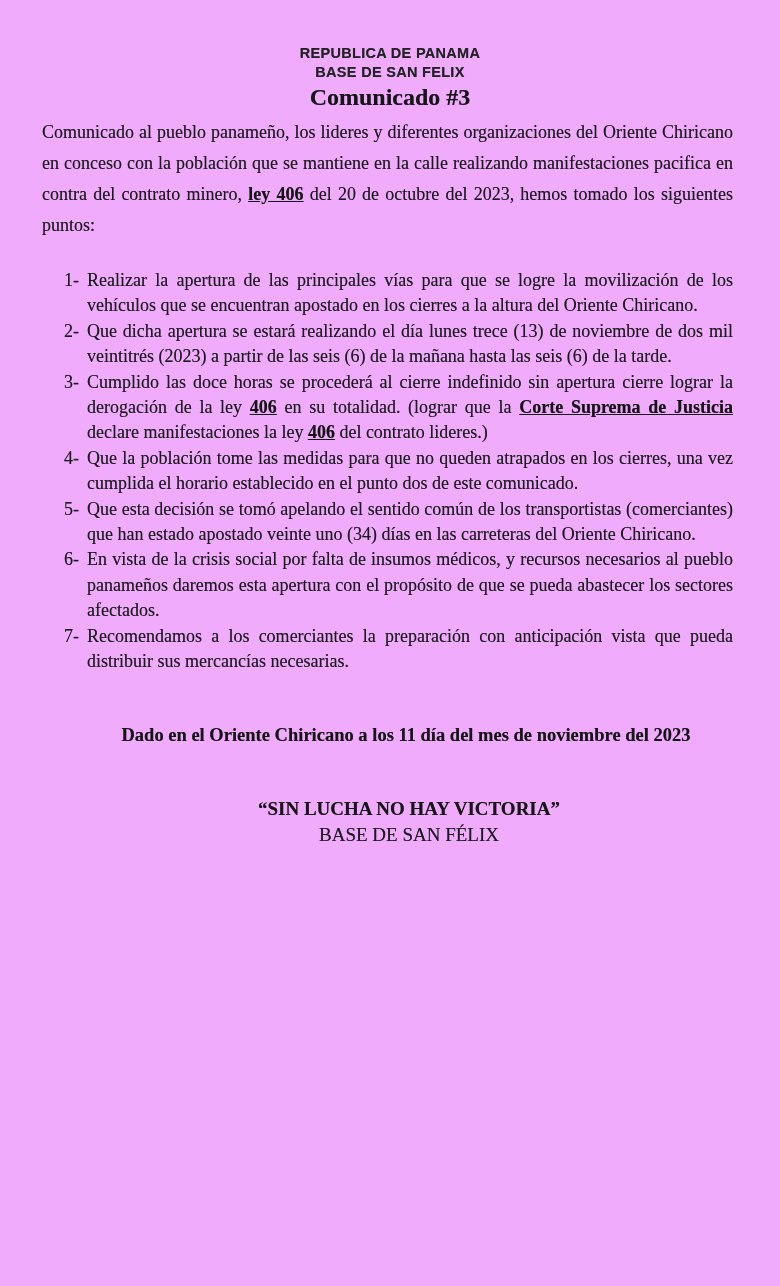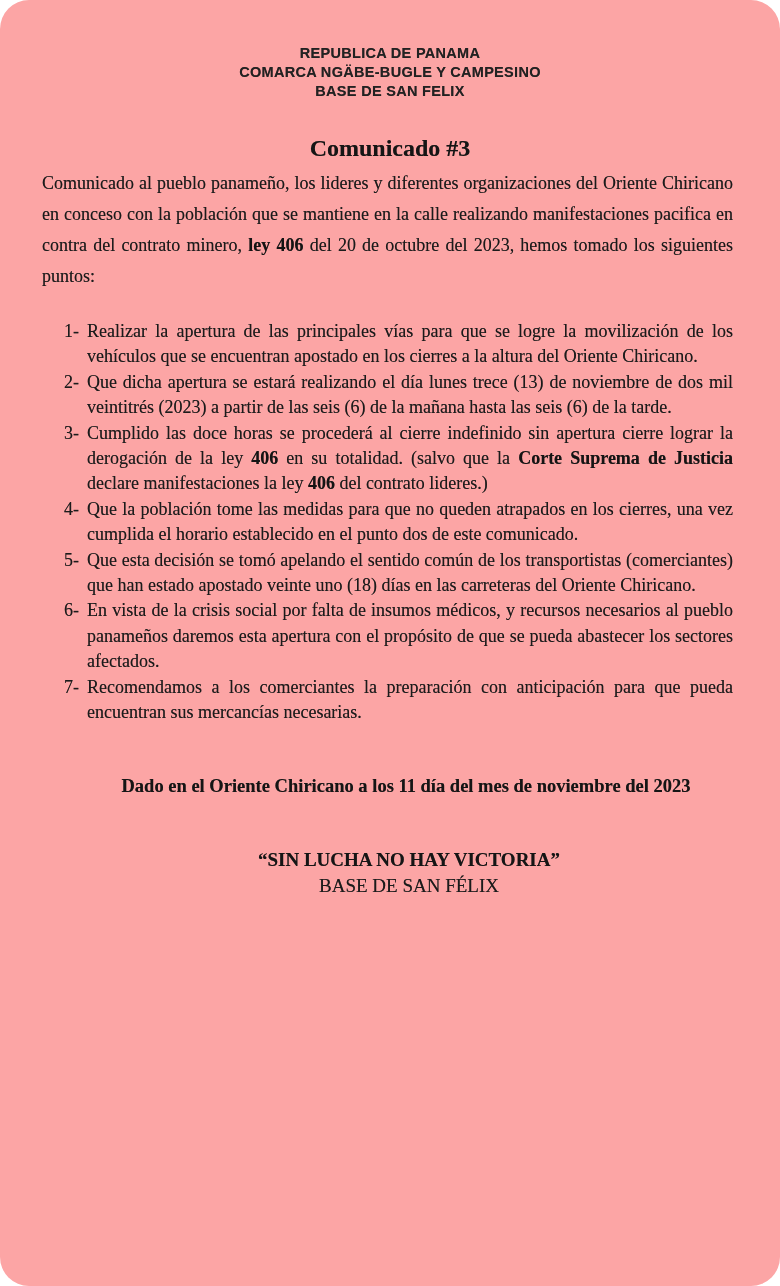--- a/index.html
+++ b/index.html
@@ -1,38 +1,36 @@
 <!DOCTYPE html>
 <html><head>
 <meta charset="utf-8">
 <style>
   html, body { margin: 0; padding: 0; background: #ffffff; }
   .page {
     position: relative;
     width: 780px;
     height: 1286px;
-    background: #fca5a5;
+    background: #f0abfc;
     font-family: "Liberation Serif", serif;
     color: #1b1b1b;
     overflow: hidden;
     text-shadow: 0 0 0.4px rgba(30,30,30,0.55);
-    border-radius: 29px;
   }
   .doc-header {
     padding-top: 44px;
     text-align: center;
     font-family: "Liberation Sans", sans-serif;
     font-weight: bold;
     font-size: 14.5px;
     line-height: 19px;
     letter-spacing: 0.3px;
     color: #222222;
   }
   .doc-title {
-    margin-top: 32px;
     text-align: center;
     font-size: 24px;
     font-weight: bold;
     line-height: 30px;
     color: #151515;
   }
   .intro {
     margin: 5px 47px 0 42px;
     text-align: justify;
     font-size: 18px;
@@ -67,65 +65,64 @@
   .closing {
     margin-top: 48px;
     position: relative;
     left: 19px;
     text-align: center;
     font-size: 19px;
     line-height: 26px;
   }
   .closing .slogan { font-weight: bold; color: #151515; }
   .closing .signature { font-weight: normal; }
-  b { font-weight: bold; color: #141414; }
+  b { font-weight: bold; color: #141414; text-decoration: underline; }
 </style>
 </head>
 <body>
 
 <div class="page">
 
   <div class="doc-header">
     <div>REPUBLICA DE PANAMA</div>
-    <div>COMARCA NGÄBE-BUGLE Y CAMPESINO</div>
     <div>BASE DE SAN FELIX</div>
   </div>
 
   <div class="doc-title">Comunicado #3</div>
 
   <p class="intro"><span>Comunicado al pueblo panameño, los lideres y diferentes organizaciones del Oriente Chiricano en conceso con la población que se mantiene en la calle realizando manifestaciones pacifica en contra del contrato minero, </span><b>ley 406</b><span> del 20 de octubre del 2023, hemos tomado los siguientes puntos:</span></p>
 
   <div class="numbered-list">
     <div class="item">
       <span class="marker">1-</span>
       <div class="itext"><span>Realizar la apertura de las principales vías para que se logre la movilización de los vehículos que se encuentran apostado en los cierres a la altura del Oriente Chiricano.</span></div>
     </div>
     <div class="item">
       <span class="marker">2-</span>
       <div class="itext"><span>Que dicha apertura se estará realizando el día lunes trece (13) de noviembre de dos mil veintitrés (2023) a partir de las seis (6) de la mañana hasta las seis (6) de la tarde.</span></div>
     </div>
     <div class="item">
       <span class="marker">3-</span>
-      <div class="itext"><span>Cumplido las doce horas se procederá al cierre indefinido sin apertura cierre lograr la derogación de la ley </span><b>406</b><span> en su totalidad. (salvo que la </span><b>Corte Suprema de Justicia</b><span> declare manifestaciones la ley </span><b>406</b><span> del contrato lideres.)</span></div>
+      <div class="itext"><span>Cumplido las doce horas se procederá al cierre indefinido sin apertura cierre lograr la derogación de la ley </span><b>406</b><span> en su totalidad. (lograr que la </span><b>Corte Suprema de Justicia</b><span> declare manifestaciones la ley </span><b>406</b><span> del contrato lideres.)</span></div>
     </div>
     <div class="item">
       <span class="marker">4-</span>
       <div class="itext"><span>Que la población tome las medidas para que no queden atrapados en los cierres, una vez cumplida el horario establecido en el punto dos de este comunicado.</span></div>
     </div>
     <div class="item">
       <span class="marker">5-</span>
-      <div class="itext"><span>Que esta decisión se tomó apelando el sentido común de los transportistas (comerciantes) que han estado apostado veinte uno (18) días en las carreteras del Oriente Chiricano.</span></div>
+      <div class="itext"><span>Que esta decisión se tomó apelando el sentido común de los transportistas (comerciantes) que han estado apostado veinte uno (34) días en las carreteras del Oriente Chiricano.</span></div>
     </div>
     <div class="item">
       <span class="marker">6-</span>
       <div class="itext"><span>En vista de la crisis social por falta de insumos médicos, y recursos necesarios al pueblo panameños daremos esta apertura con el propósito de que se pueda abastecer los sectores afectados.</span></div>
     </div>
     <div class="item">
       <span class="marker">7-</span>
-      <div class="itext"><span>Recomendamos a los comerciantes la preparación con anticipación para que pueda encuentran sus mercancías necesarias.</span></div>
+      <div class="itext"><span>Recomendamos a los comerciantes la preparación con anticipación vista que pueda distribuir sus mercancías necesarias.</span></div>
     </div>
   </div>
 
   <div class="dateline">Dado en el Oriente Chiricano a los 11 día del mes de noviembre del 2023</div>
 
   <div class="closing">
     <div class="slogan">“SIN LUCHA NO HAY VICTORIA”</div>
     <div class="signature">BASE DE SAN FÉLIX</div>
   </div>
 

